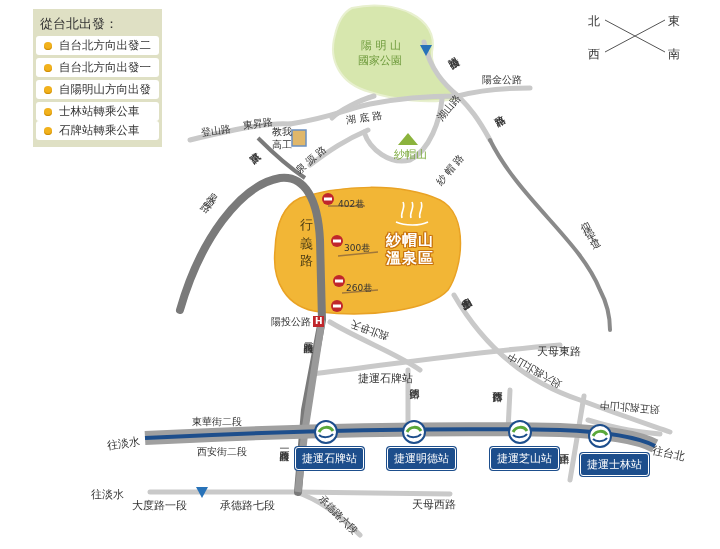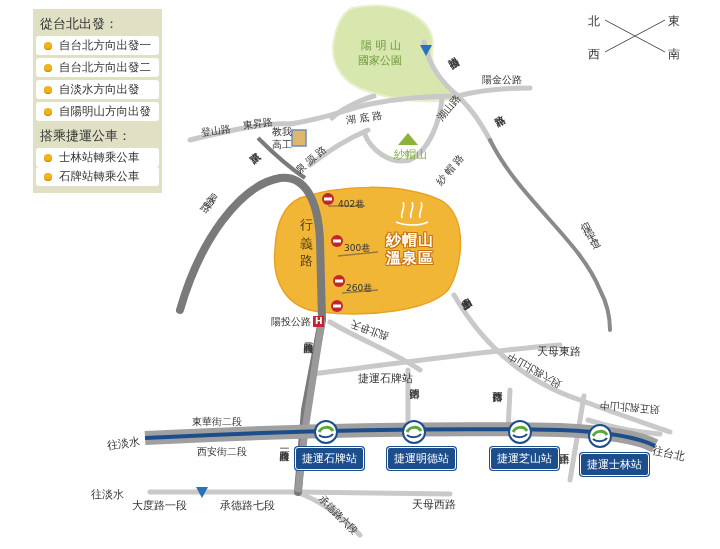--- a/index.html
+++ b/index.html
@@ -115,35 +115,30 @@
 
   <rect x="292" y="130" width="14" height="16" fill="#e0b76a" stroke="#6a8fc0" stroke-width="1.5"></rect>
 
   <rect x="313" y="316" width="11" height="11" fill="#c0262b"></rect>
 </svg>
 
 <div class="menu">
   <div class="menu-head">從台北出發：</div>
   <div class="menu-item">
       <span class="dot"></span>
+      <span>自台北方向出發二</span>
+    </div>
+  <div class="menu-item">
+      <span class="dot"></span>
       <span>自台北方向出發一</span>
     </div>
   <div class="menu-item">
       <span class="dot"></span>
-      <span>自台北方向出發二</span>
-    </div>
-  <div class="menu-item">
-      <span class="dot"></span>
-      <span>自淡水方向出發</span>
-    </div>
-  <div class="menu-item">
-      <span class="dot"></span>
       <span>自陽明山方向出發</span>
     </div>
-  <div class="menu-head">搭乘捷運公車：</div>
   <div class="menu-item" style="margin-bottom:0">
       <span class="dot"></span>
       <span>士林站轉乘公車</span>
     </div>
   <div class="menu-item">
       <span class="dot"></span>
       <span>石牌站轉乘公車</span>
     </div>
 </div>
 

